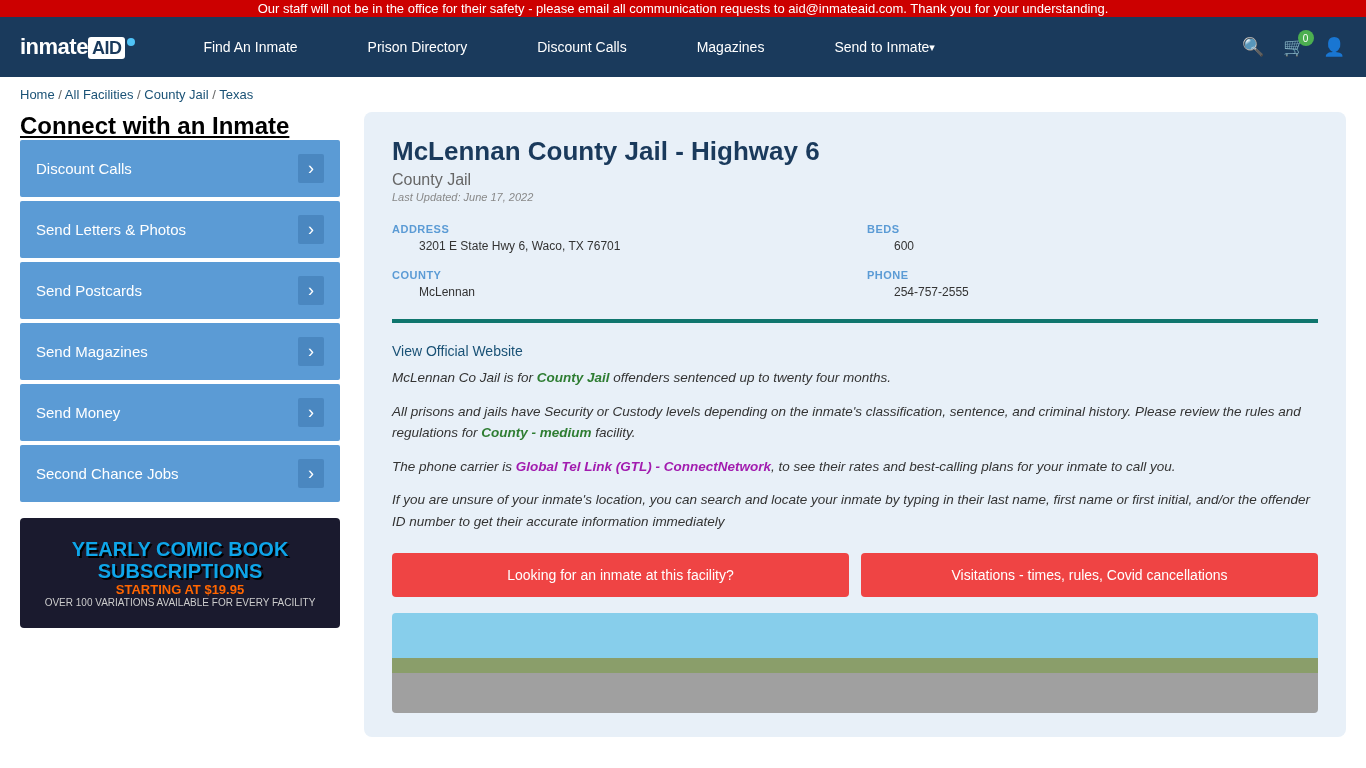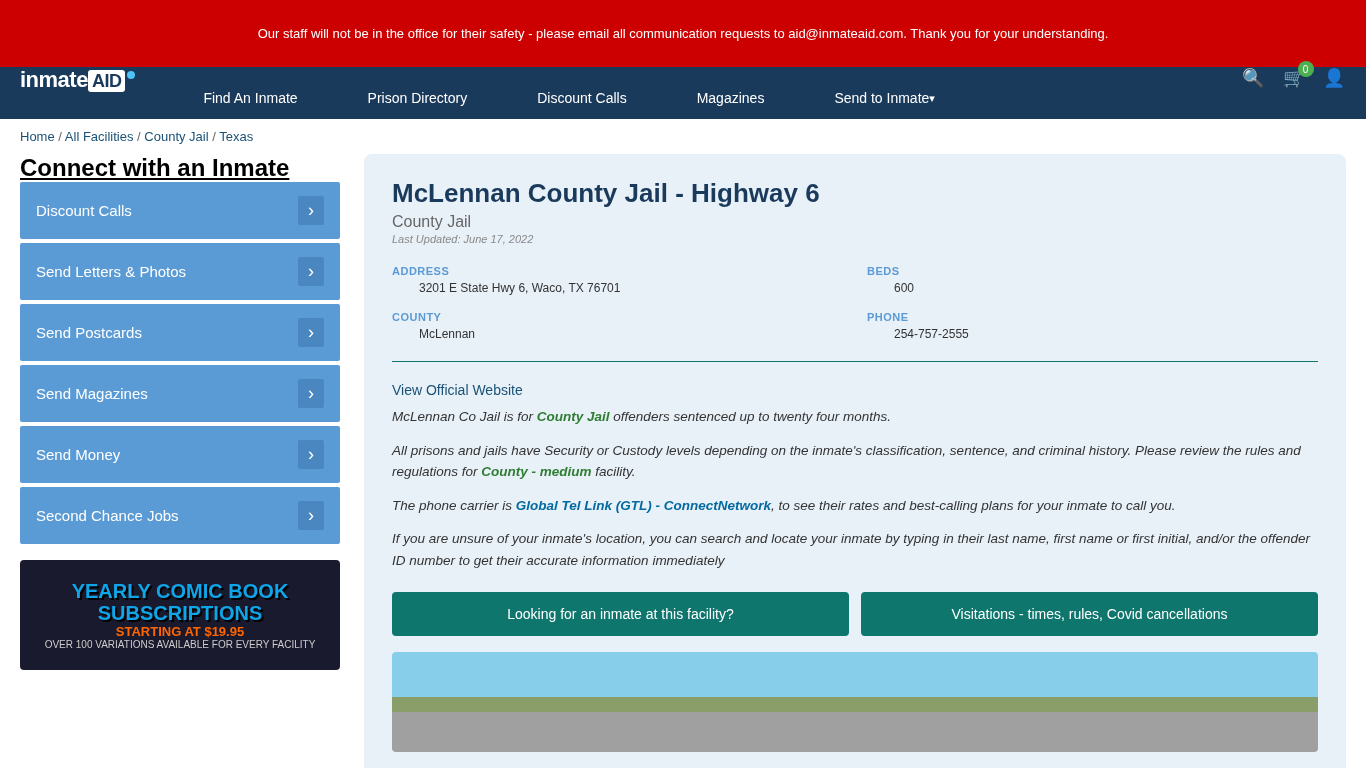--- a/index.html
+++ b/index.html
@@ -3,34 +3,34 @@
   <meta charset="utf-8">
   <style>
     * { margin: 0; padding: 0; box-sizing: border-box; }
     body { font-family: Arial, sans-serif; font-size: 14px; color: #333; background: #fff; width: 1366px; }
 
     
     .alert-banner {
       background: #cc0000;
       color: #fff;
       text-align: center;
-      padding: 26px 16px;
+      padding: 1px 16px;
       font-size: 13px;
       font-weight: 500;
       white-space: nowrap;
       overflow: hidden;
     }
 
     
     .main-nav {
       background: #1a3a5c;
       display: flex;
-      align-items: flex-start;
+      align-items: center;
       padding: 0 20px;
-      height: 52px;
+      height: 60px;
     }
     .nav-logo {
       margin-right: 40px;
       display: flex;
       align-items: center;
     }
     .logo-text {
       font-size: 22px;
       font-weight: bold;
       color: #fff;
@@ -208,21 +208,21 @@
       margin-bottom: 20px;
       font-style: italic;
     }
 
     .info-grid {
       display: grid;
       grid-template-columns: 1fr 1fr;
       gap: 16px 24px;
       margin-bottom: 20px;
       padding-bottom: 20px;
-      border-bottom: 1px solid #0f766e;
+      border-bottom: 4px solid #0f766e;
     }
     .info-label {
       font-size: 11px;
       font-weight: bold;
       color: #5b9bd5;
       text-transform: uppercase;
       letter-spacing: 0.5px;
       margin-bottom: 4px;
     }
     .info-value {
@@ -246,34 +246,34 @@
       font-size: 13.5px;
       color: #333;
       font-style: italic;
     }
     .highlight-link {
       color: #2e7d32;
       font-weight: bold;
       text-decoration: none;
     }
     .highlight-link-blue {
-      color: #0369a1;
+      color: #a21caf;
       font-weight: bold;
       text-decoration: none;
       font-style: italic;
     }
 
     .action-buttons {
       display: flex;
       gap: 12px;
       margin-top: 20px;
       flex-wrap: wrap;
     }
     .action-btn {
-      background: #0f766e;
+      background: #ef4444;
       color: #fff;
       border: none;
       padding: 14px 20px;
       font-size: 14px;
       border-radius: 4px;
       cursor: pointer;
       flex: 1;
       min-width: 200px;
       text-align: center;
     }

